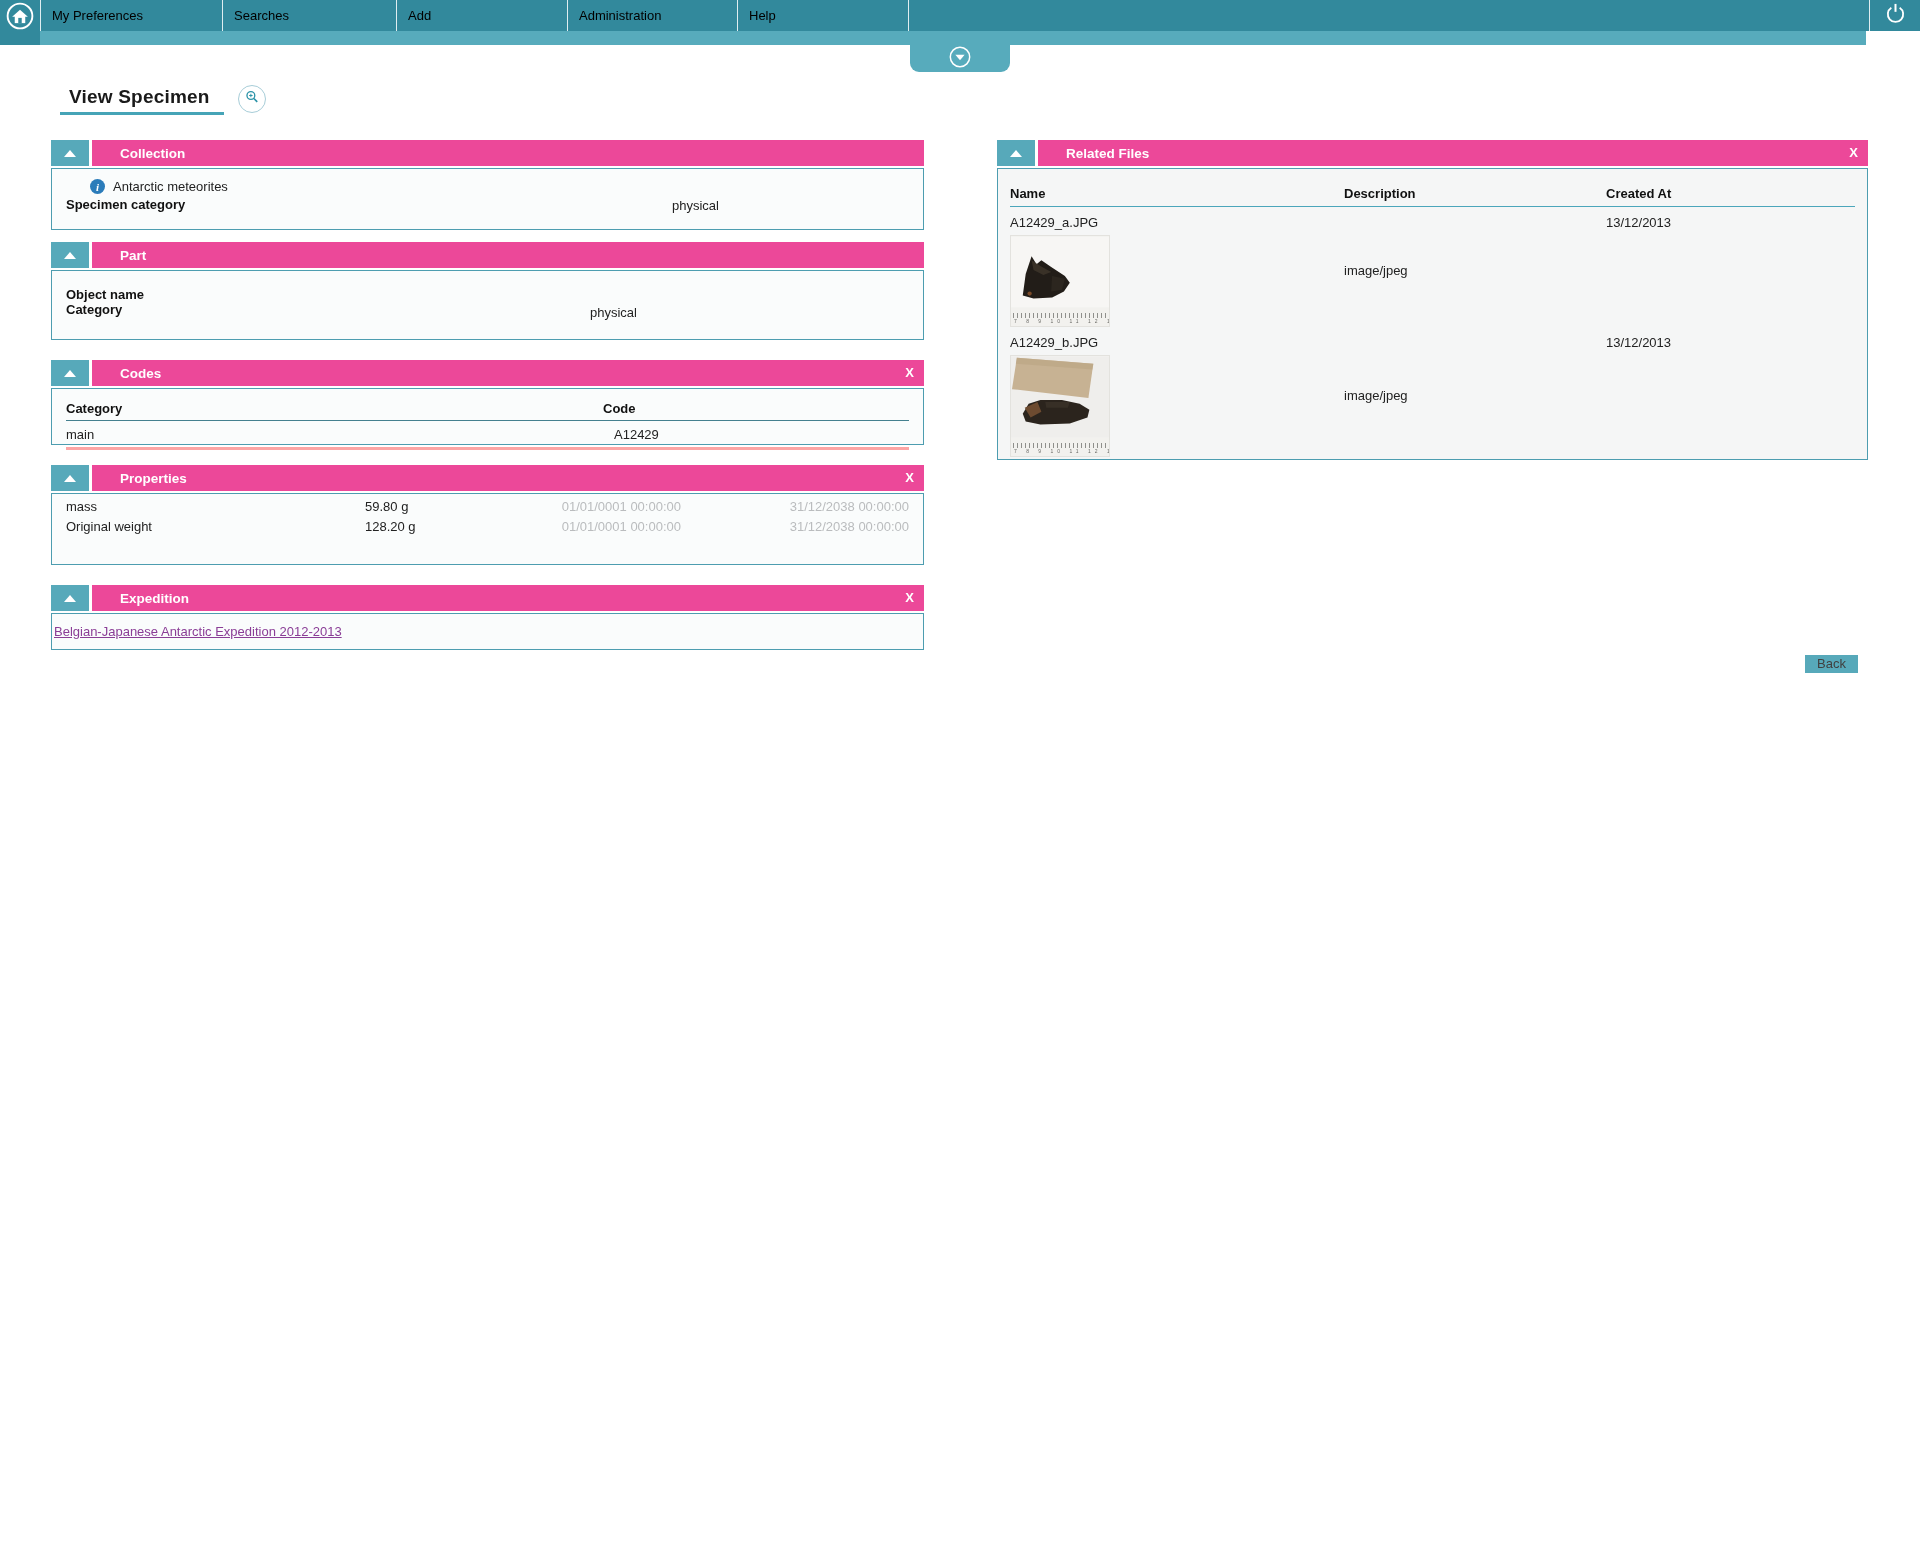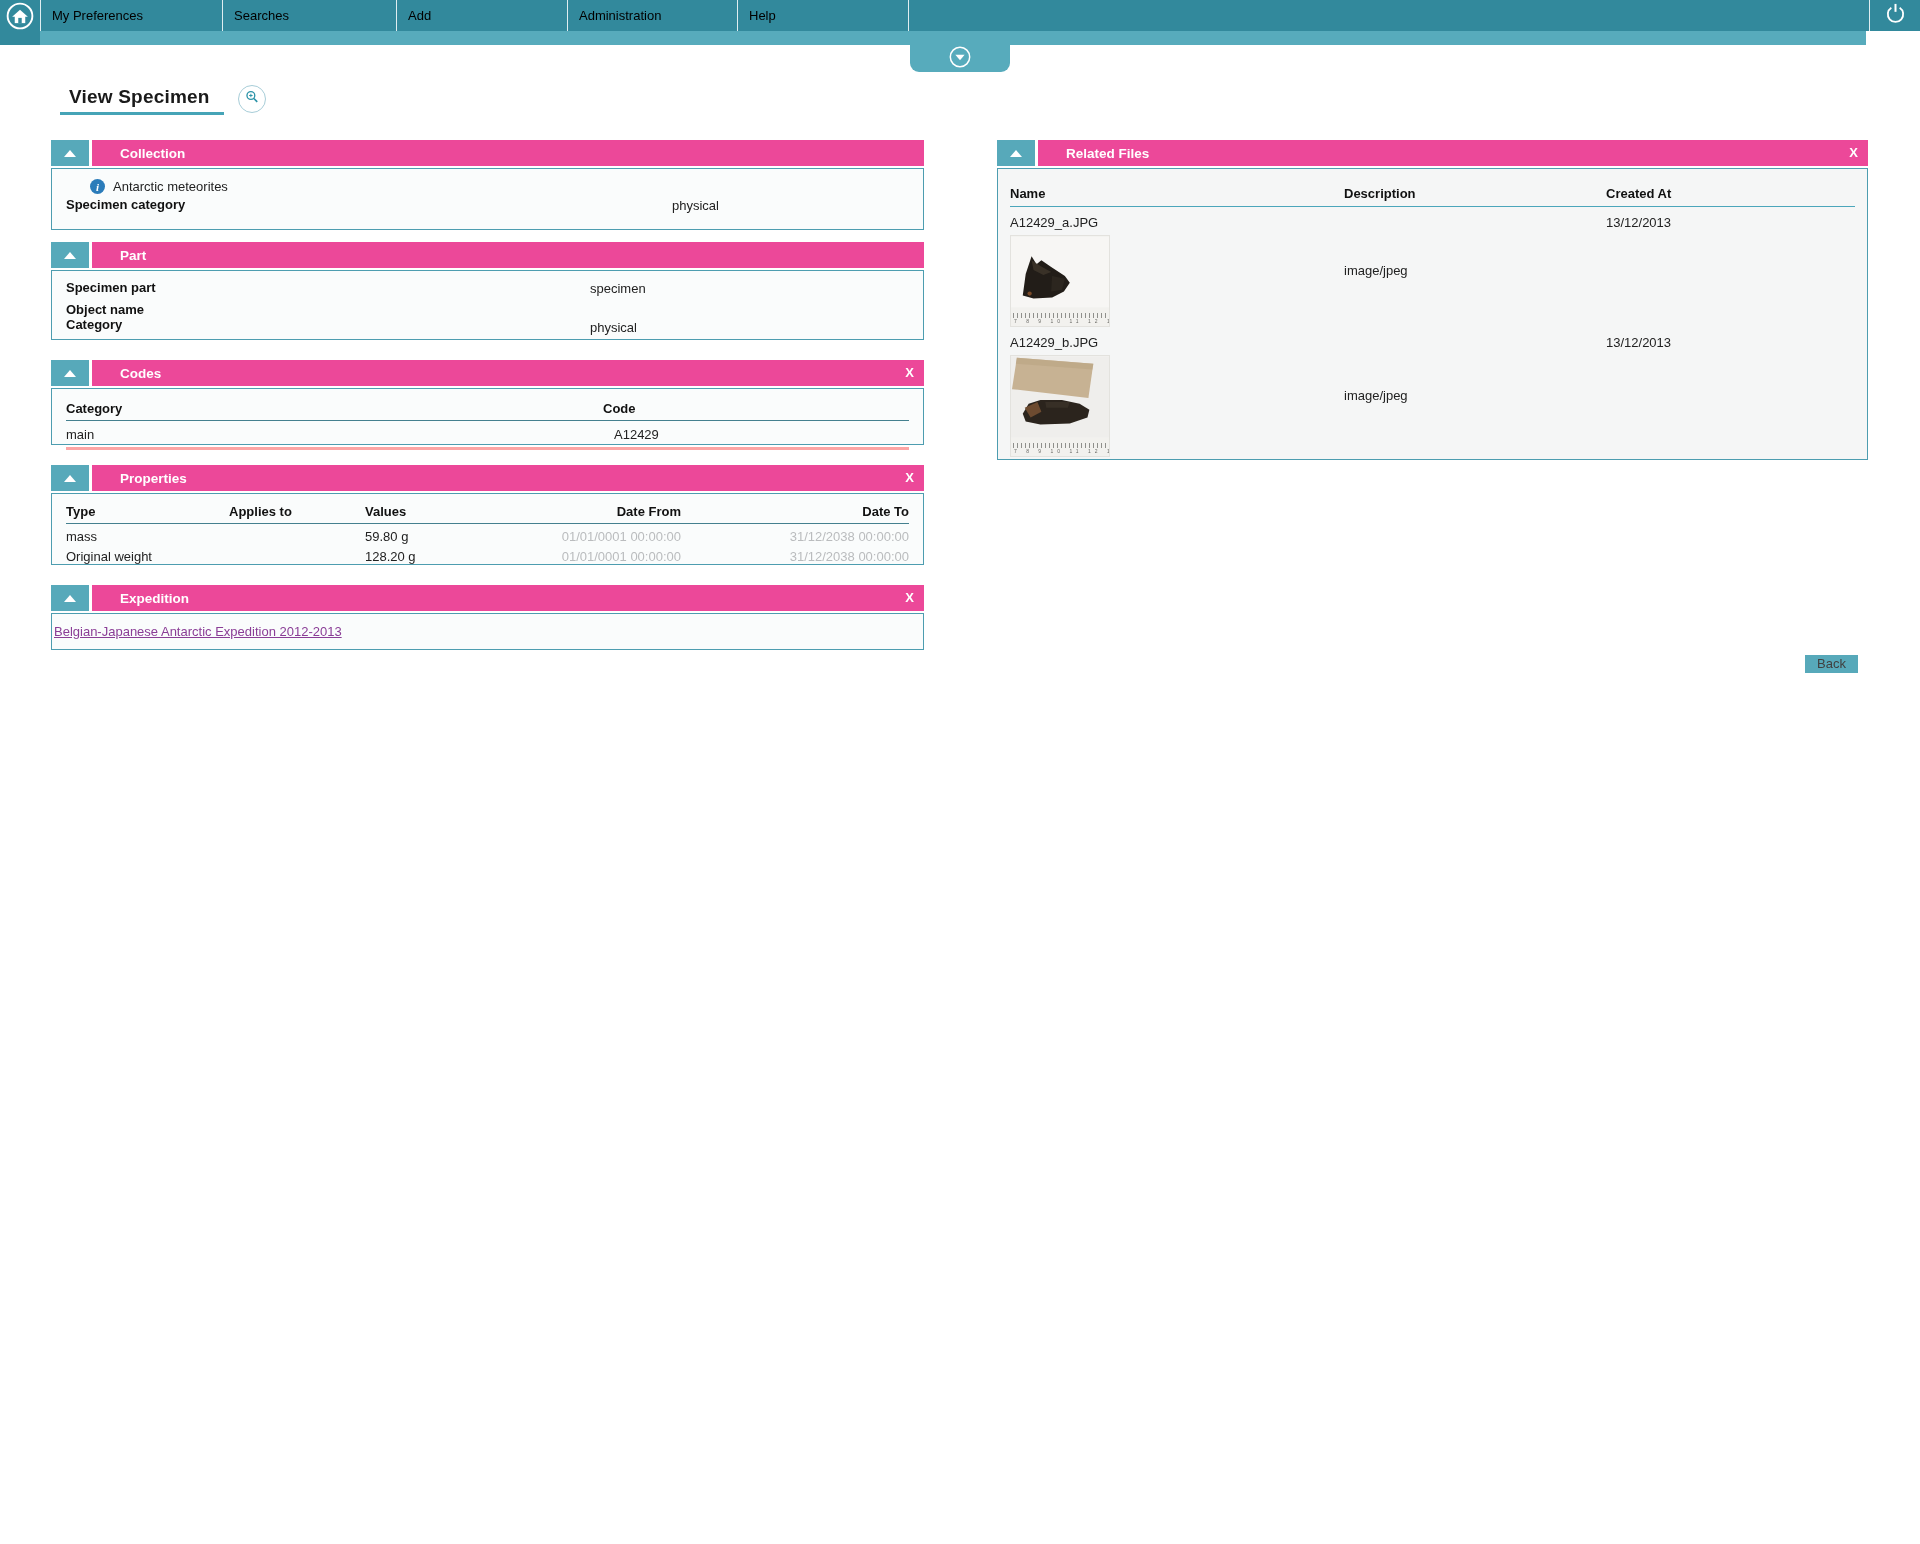--- a/index.html
+++ b/index.html
@@ -170,24 +170,20 @@
   <div style="margin-top:12px;">
     <div class="panel-header">
       <div class="collapse-btn">
         <span class="tri-up"></span>
       </div>
       <div class="header-rest">
         <span class="panel-title">Part</span>
       </div>
     </div>
     <div class="panel-body" style="height:70px; padding-top:9px;">
-      <div class="field-row">
-        <span class="field-label">Specimen part</span>
-        <span class="field-value" style="left:524px;">specimen</span>
-      </div>
       <div class="field-row" style="margin-top:7px;">
         <span class="field-label">Object name</span>
         <span class="field-value" style="left:524px;"></span>
       </div>
       <div class="field-row">
         <span class="field-label">Category</span>
         <span class="field-value" style="left:524px;top:3px;">physical</span>
       </div>
     </div>
   </div>
@@ -221,27 +217,20 @@
       <div class="collapse-btn">
         <span class="tri-up"></span>
       </div>
       <div class="header-rest">
         <span class="panel-title">Properties</span>
         <span class="close-x">X</span>
       </div>
     </div>
     <div class="panel-body" style="height:72px;">
       <div class="tbl">
-        <div class="tbl-head props-grid" style="padding-top:10px;">
-          <span>Type</span>
-          <span>Applies to</span>
-          <span>Values</span>
-          <span class="col-right">Date From</span>
-          <span class="col-right">Date To</span>
-        </div>
         <div class="tbl-row props-grid" style="padding:5px 0 2px 0;">
           <span>mass</span>
           <span></span>
           <span>59.80 g</span>
           <span class="col-right muted">01/01/0001 00:00:00</span>
           <span class="col-right muted">31/12/2038 00:00:00</span>
         </div>
         <div class="tbl-row props-grid" style="padding:3px 0 2px 0;">
           <span>Original weight</span>
           <span></span>

